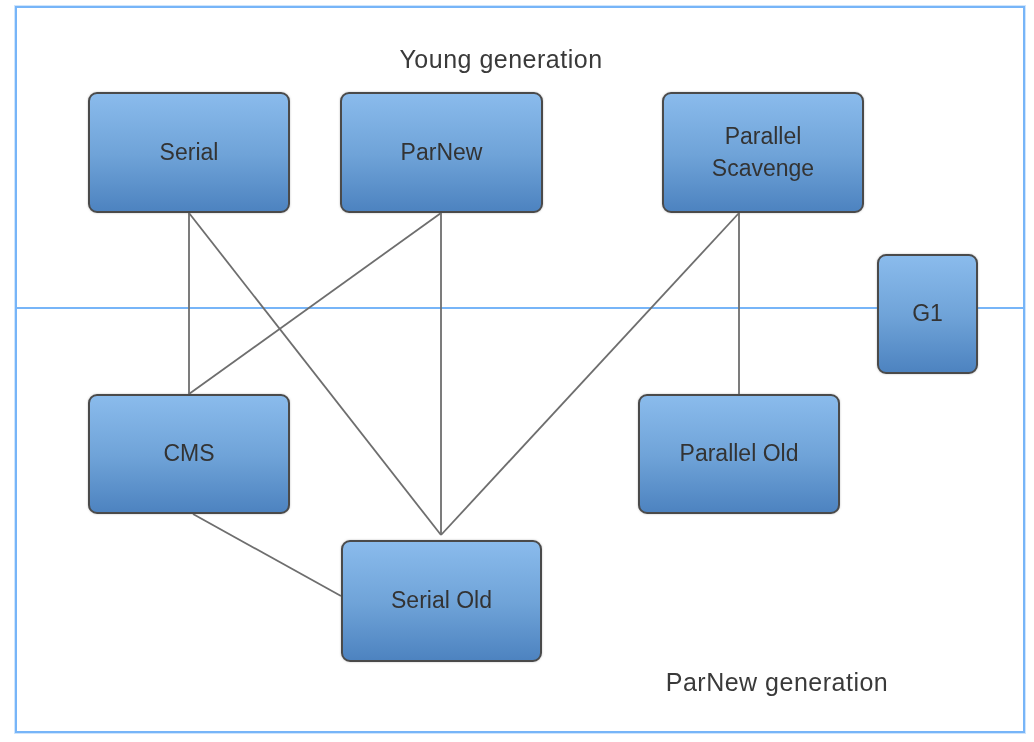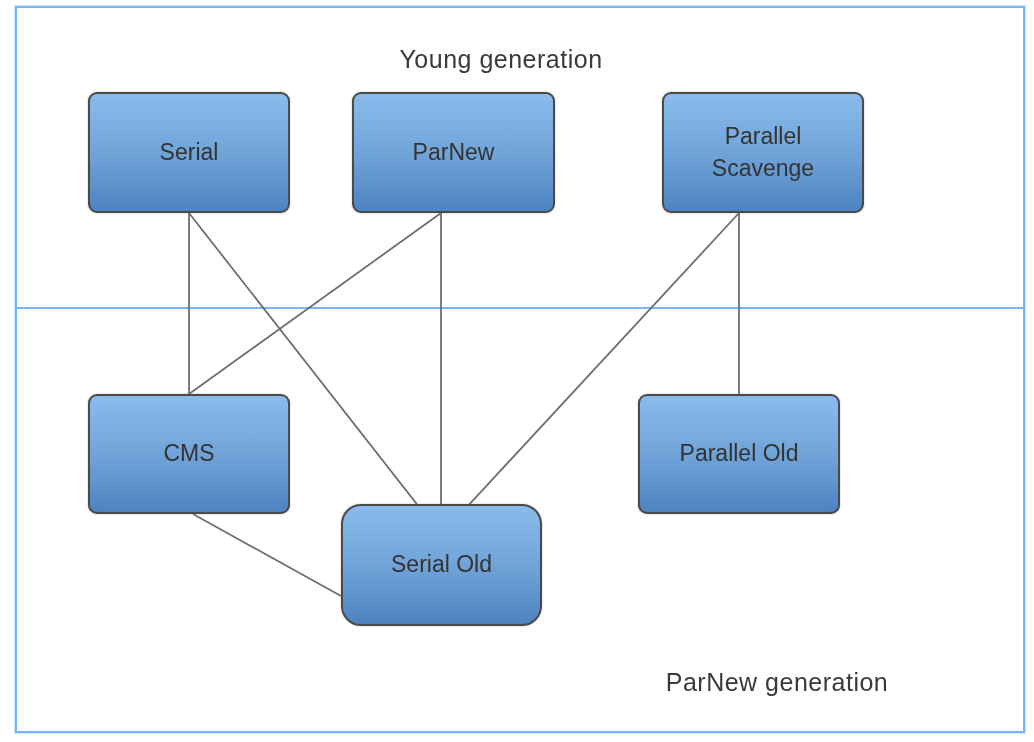--- a/index.html
+++ b/index.html
@@ -53,26 +53,26 @@
     justify-content: center;
     font-size: 23px;
     color: #333333;
     box-shadow: 0 0 2px rgba(120,120,120,0.5);
   }
   .node-label {
     text-align: center;
     line-height: 1.35;
   }
   .node.serial            { left: 88px;  top: 92px;  width: 202px; height: 121px; }
-  .node.parnew            { left: 340px; top: 92px;  width: 203px; height: 121px; margin-left: 12px; }
+  .node.parnew            { left: 340px; top: 92px;  width: 203px; height: 121px; }
   .node.parallel-scavenge { left: 638px; top: 92px;  width: 202px; height: 121px; margin-left: 24px; }
   .node.g1                { left: 877px; top: 254px; width: 101px; height: 120px; }
   .node.cms               { left: 88px;  top: 394px; width: 202px; height: 120px; }
   .node.parallel-old      { left: 638px; top: 394px; width: 202px; height: 120px; }
-  .node.serial-old        { left: 341px; top: 504px; width: 201px; height: 122px; border-radius: 20px; }
+  .node.serial-old        { left: 341px; top: 540px; width: 201px; height: 122px; }
   .node.parallel-scavenge .node-label { max-width: 140px; }
 </style>
 </head>
 <body>
 
 <div class="canvas">
 
   <svg class="connector-layer" width="1034" height="742" viewBox="0 0 1034 742" xmlns="http://www.w3.org/2000/svg">
 
     <line x1="15" y1="308" x2="1025" y2="308" stroke="#77B5F8" stroke-width="2"></line>
@@ -99,20 +99,23 @@
   </div>
 
   <div class="node parnew">
     <span class="node-label">ParNew</span>
   </div>
 
   <div class="node parallel-scavenge">
     <span class="node-label">Parallel Scavenge</span>
   </div>
 
+  <div class="node g1">
+    <span class="node-label">G1</span>
+  </div>
 
   <div class="node parallel-old">
     <span class="node-label">Parallel Old</span>
   </div>
 
   <div class="node cms">
     <span class="node-label">CMS</span>
   </div>
 
   <div class="node serial-old">

